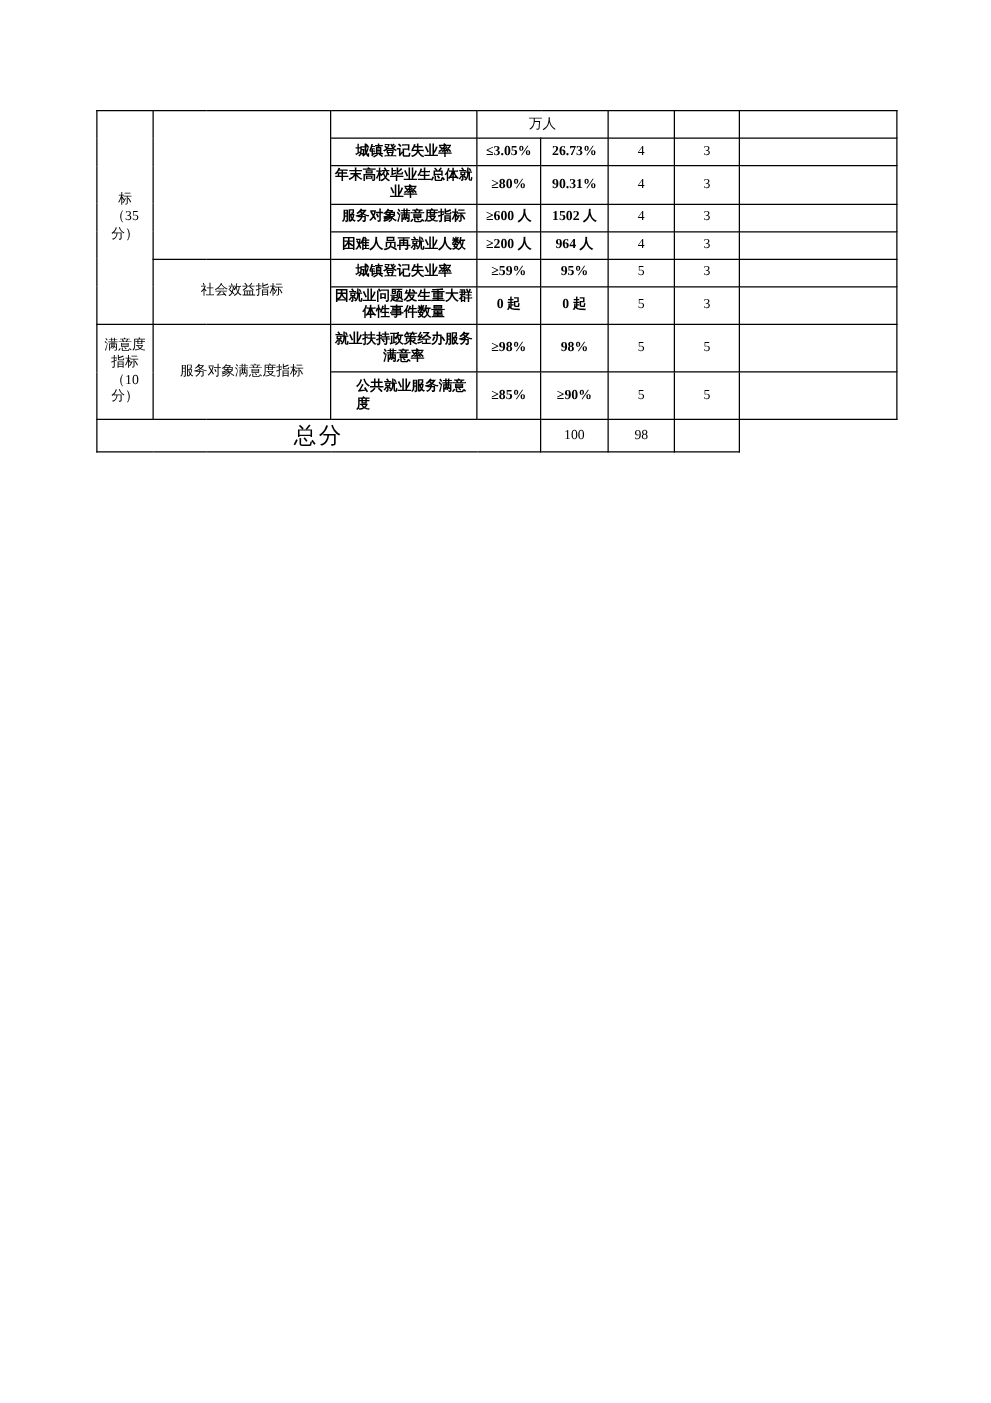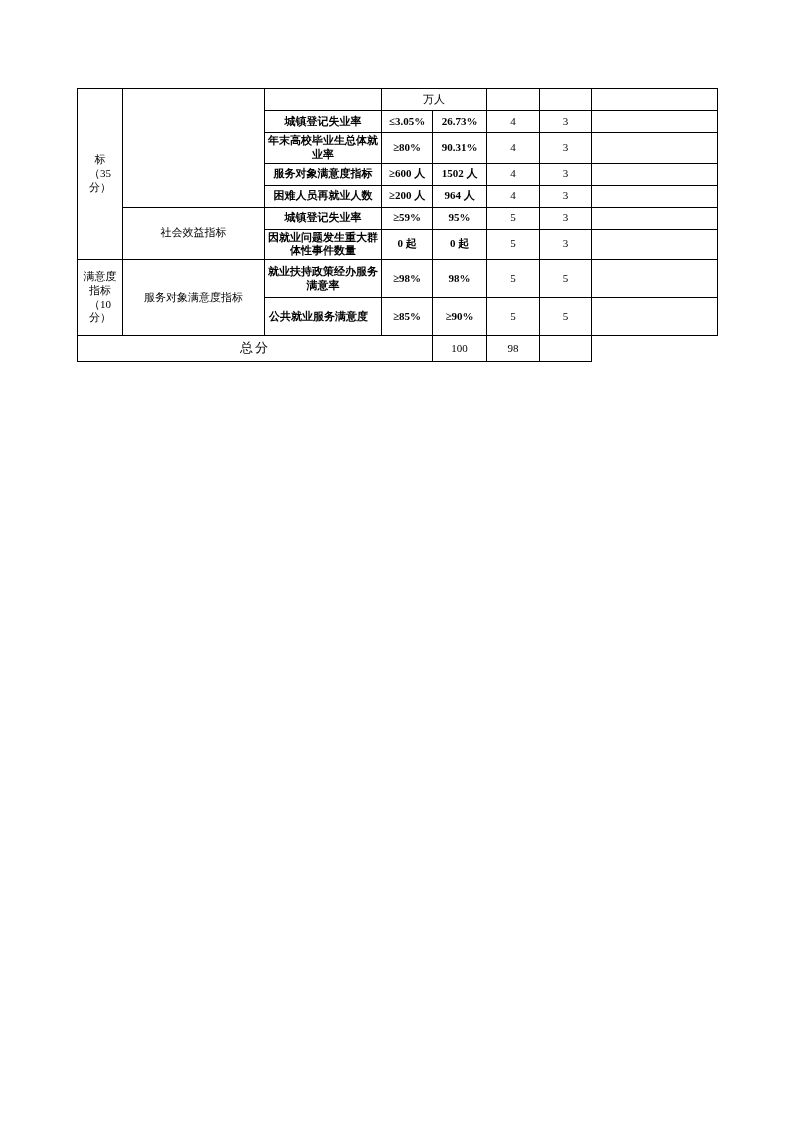--- a/index.html
+++ b/index.html
@@ -69,21 +69,21 @@
   .num {
     font-size: 13px;
     font-family: "Liberation Serif", serif;
   }
   .small-unit {
     font-size: 11px;
     text-align: left;
     padding-left: 4px;
   }
   .total-row td.total-label {
-    font-size: 13px;
+    font-size: 18px;
     letter-spacing: 2px;
   }
   .h-small { height: 22px; }
   .h-mid { height: 30px; }
   .h-tall { height: 38px; }
   .h-total { height: 26px; }
 </style>
 </head>
 <body>
 
@@ -181,21 +181,21 @@
           <td class="lvl2" colspan="2" rowspan="2">服务对象满意度指标</td>
           <td class="ind-name">就业扶持政策经办服务满意率</td>
           <td class="ind-name">≥98%</td>
           <td class="ind-name">98%</td>
           <td class="num">5</td>
           <td class="num">5</td>
           <td></td>
         </tr>
 
         <tr class="h-tall">
-          <td class="ind-name" style="text-align:left;padding-left:4px;margin-left:24px;">公共就业服务满意度</td>
+          <td class="ind-name" style="text-align:left;padding-left:20px;margin-left:24px;">公共就业服务满意度</td>
           <td class="ind-name">≥85%</td>
           <td class="ind-name">≥90%</td>
           <td class="num">5</td>
           <td class="num">5</td>
           <td></td>
         </tr>
 
         <tr class="h-total total-row">
           <td class="total-label" colspan="5">总分</td>
           <td class="num">100</td>

